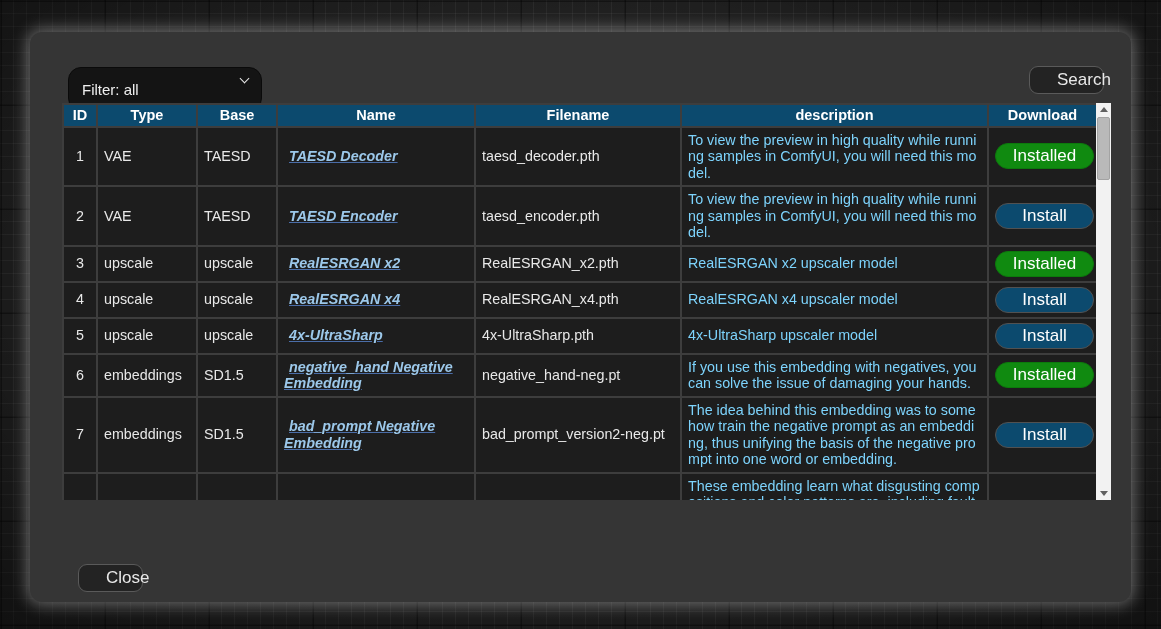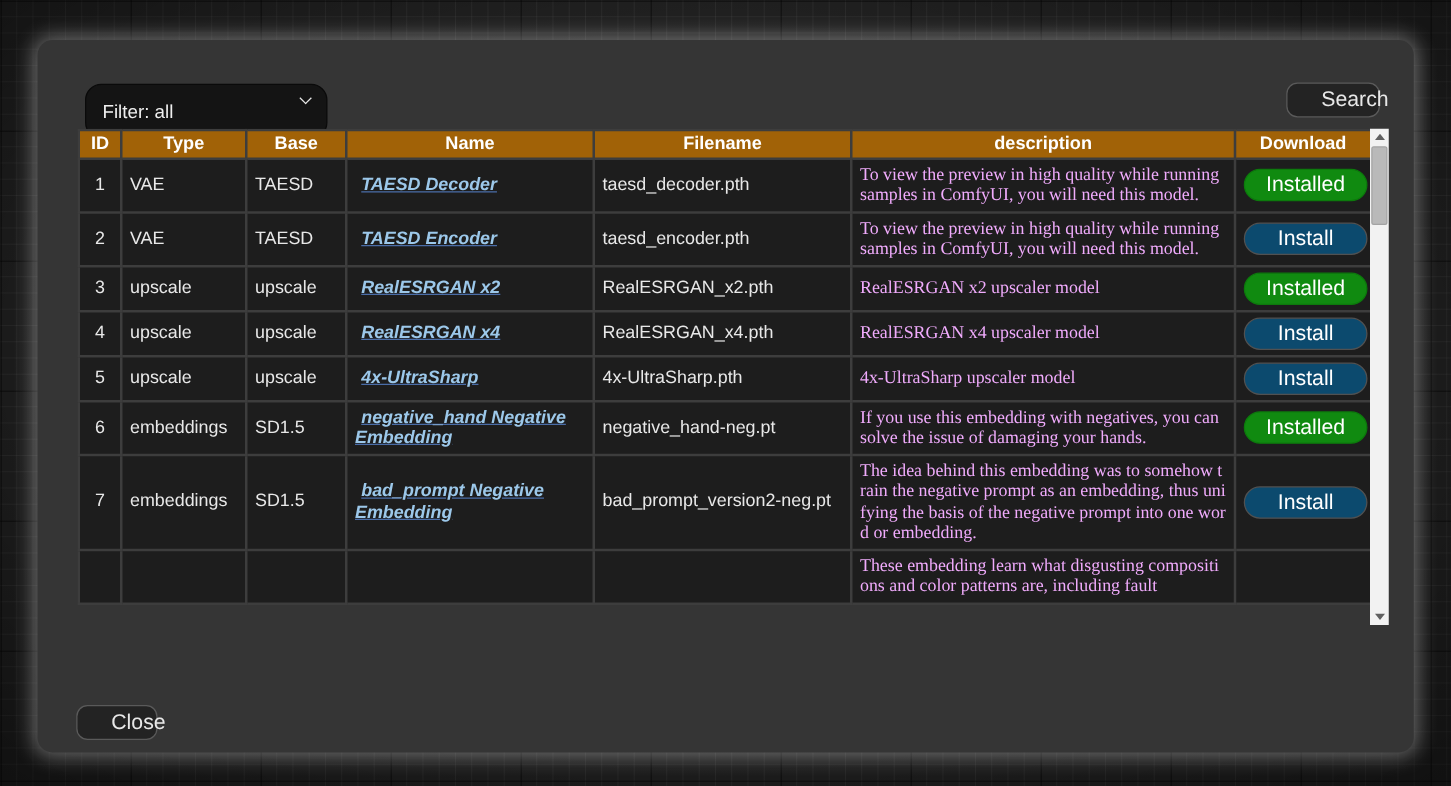--- a/index.html
+++ b/index.html
@@ -47,47 +47,47 @@
     color: #dcdcdc; font-size: 15px; padding: 0 9px; outline: none;
     font-family: "Liberation Sans", sans-serif;
   }
   input.search::placeholder { color: #8f8f8f; }
   .btn {
     background: #232323; border: 1px solid #5a5a5a; border-radius: 9px;
     color: #e8e8e8; font-size: 17px; font-family: "Liberation Sans", sans-serif;
     cursor: pointer; text-align: center; padding-left: 27px;
   }
   .search-btn { position: absolute; left: 999px; top: 34px; width: 75px; height: 28px; }
-  .close-btn  { position: absolute; left: 31px; top: 532px; width: 65px; height: 28px; }
+  .close-btn  { position: absolute; left: 48px; top: 532px; width: 65px; height: 28px; }
   
   .table-zone { position: absolute; left: 32px; top: 71px; width: 1049px; height: 397px; }
   .viewport { position: absolute; left: 0; top: 0; width: 1034px; height: 397px; overflow: hidden; }
   table.models {
     width: 1034px; table-layout: fixed; border-collapse: collapse;
     font-size: 14.3px; line-height: 16.5px; color: #e8e8e8;
   }
   col.c-id { width: 34px; } col.c-type { width: 100px; } col.c-base { width: 80px; }
   col.c-name { width: 198px; } col.c-file { width: 206px; } col.c-desc { width: 307px; }
   col.c-dl { width: 109px; }
   table.models th {
-    background: #a16207; color: #fff; font-weight: bold; font-size: 14.5px;
+    background: #0c4a6e; color: #fff; font-weight: bold; font-size: 14.5px;
     border: 2px solid #3d3d3d; padding: 2px 2px; height: 22px; text-align: center;
   }
   table.models td {
     background: #1d1d1d; border: 2px solid #3d3d3d; padding: 4px 6px;
     vertical-align: middle;
   }
   td.cell-id { text-align: center; padding: 4px 2px; }
   td.cell-type, td.cell-base, td.cell-file { padding-left: 8px; }
   td.cell-name { padding-left: 2px; padding-right: 2px; font-style: italic; }
   td.cell-name a {
     color: #9cc8ea; font-weight: bold; text-decoration: underline;
     text-decoration-color: #4a6da8; padding-left: 5px; cursor: pointer;
   }
-  td.cell-desc { word-break: break-all; color: #f0abfc; padding: 4px; font-family: Liberation Serif, serif; }
+  td.cell-desc { word-break: break-all; color: #7dd3fc; padding: 4px; }
   td.cell-dl { text-align: center; padding: 4px 4px; }
   .dl-btn {
     display: inline-block; min-width: 99px; height: 26px; line-height: 23px;
     border-radius: 13px; font-size: 17px; background: #0c4a6e;
     border: 1px solid #515151; color: #fff; cursor: pointer; text-align: center;
     font-family: "Liberation Sans", sans-serif; padding: 0 10px;
   }
   .dl-btn.installed { background: #108a10; border-color: #0c7a0c; }
   
   .scrollbar {

